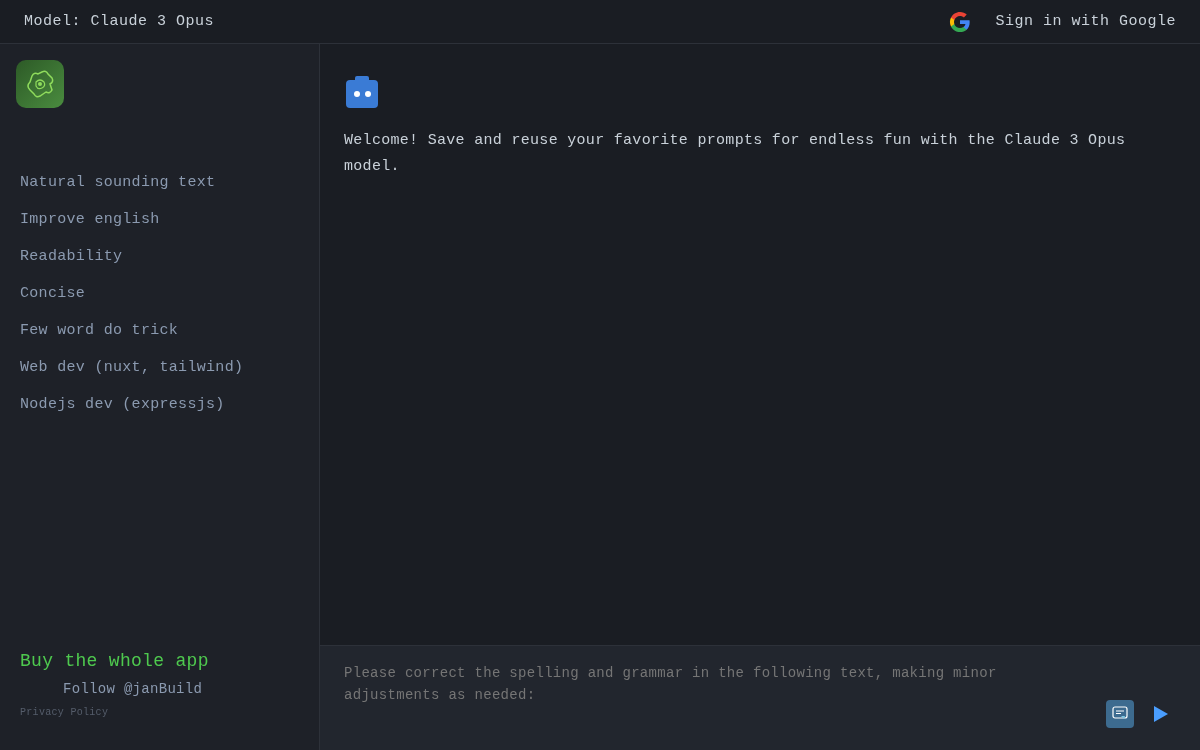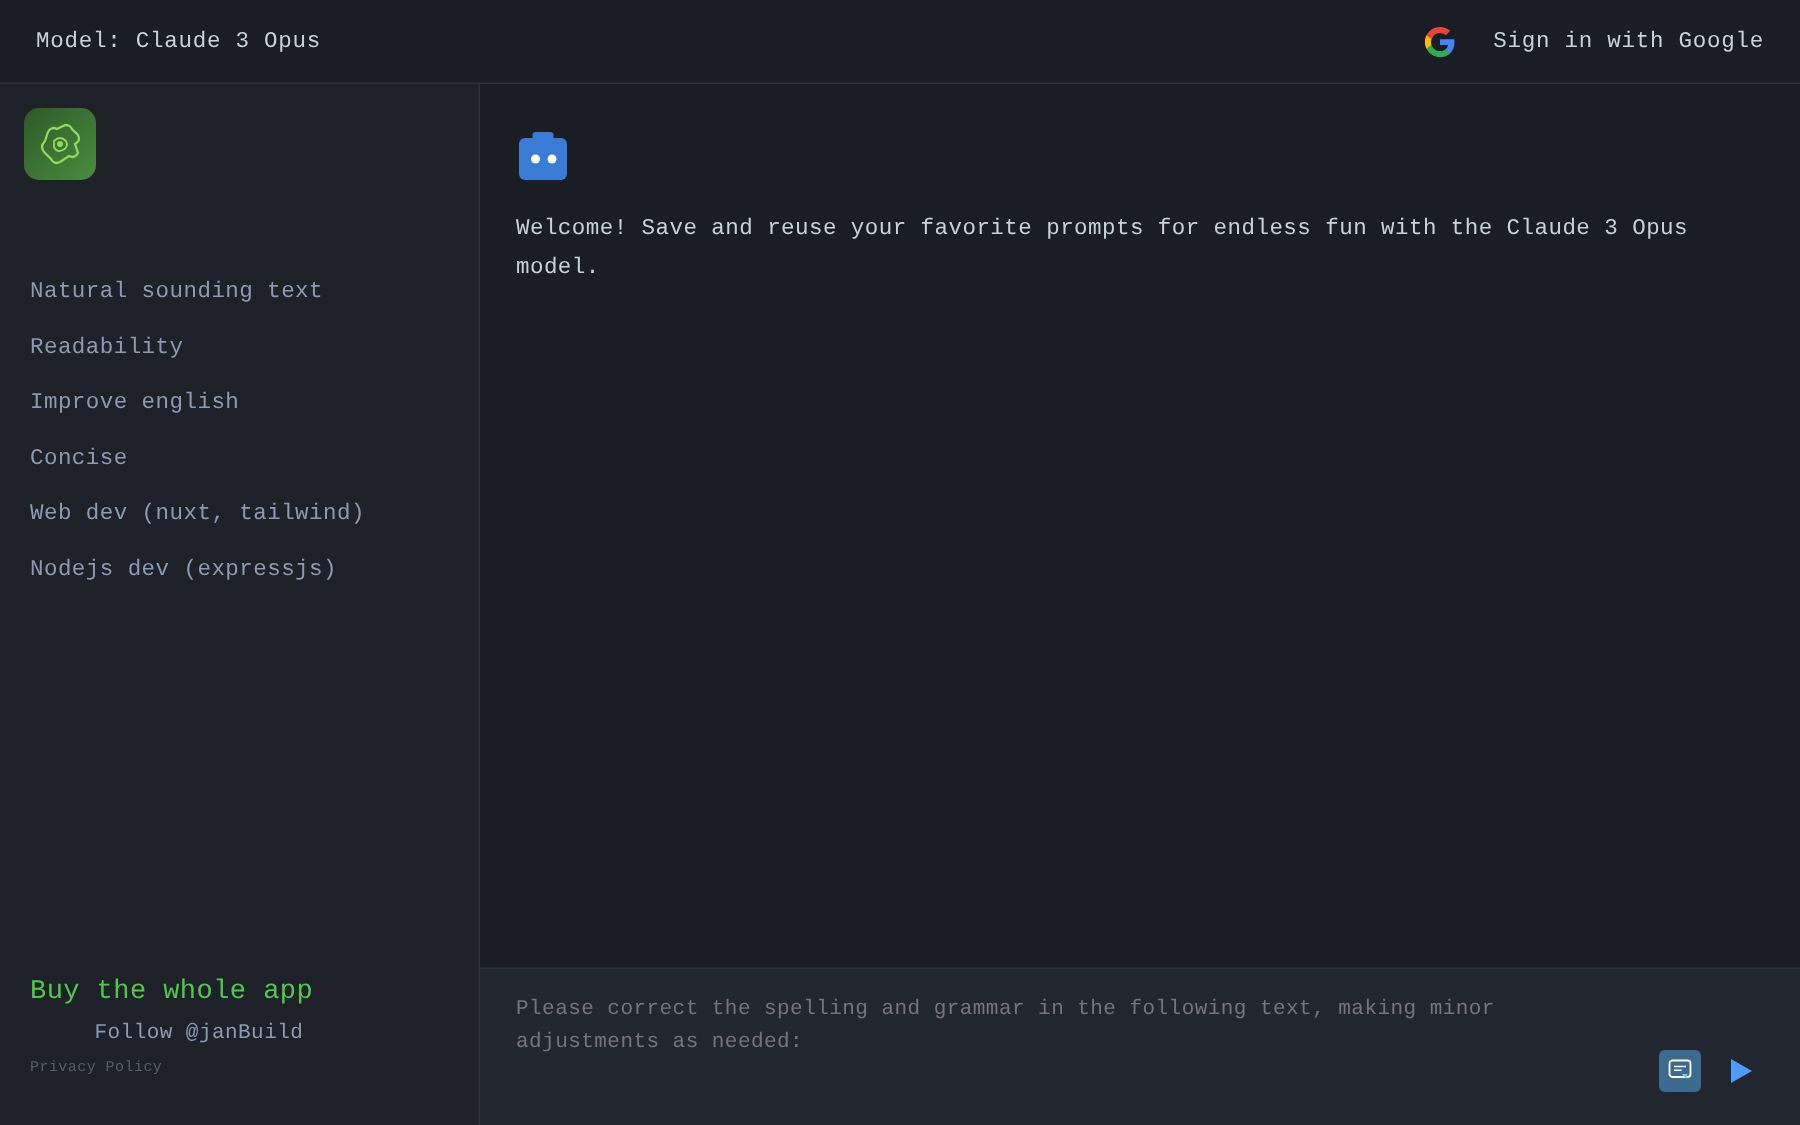--- a/index.html
+++ b/index.html
@@ -13,21 +13,21 @@
       flex-direction: column;
       overflow: hidden;
     }
 
     
     .header {
       display: flex;
       align-items: center;
       justify-content: space-between;
       padding: 0 24px;
-      height: 56px;
+      height: 44px;
       background: #1a1d23;
       border-bottom: 1px solid #2d3139;
       flex-shrink: 0;
     }
     .header-model {
       color: #c9d1d9;
       font-size: 15px;
       letter-spacing: 0.5px;
     }
     .sign-in-btn {
@@ -274,23 +274,24 @@
 
       <svg viewBox="0 0 32 32" fill="none" xmlns="http://www.w3.org/2000/svg">
         <path d="M8 8 Q10 4 14 6 L18 4 Q22 2 24 6 L28 10 Q30 14 26 16 L28 22 Q26 26 22 24 L16 28 Q12 30 10 26 L6 22 Q2 18 6 14 Z" stroke="#8fdc5c" stroke-width="1.5" fill="none"></path>
         <path d="M12 14 Q16 10 20 14 Q22 18 18 20 Q14 22 12 18 Z" stroke="#8fdc5c" stroke-width="1.2" fill="none"></path>
         <circle cx="16" cy="16" r="2" fill="#8fdc5c"></circle>
       </svg>
     </div>
 
     <div class="sidebar-items">
       <div class="sidebar-item">Natural sounding text</div>
+      <div class="sidebar-item">Improve english</div>
       <div class="sidebar-item">Readability</div>
-      <div class="sidebar-item">Improve english</div>
       <div class="sidebar-item">Concise</div>
+      <div class="sidebar-item">Few word do trick</div>
       <div class="sidebar-item">Web dev (nuxt, tailwind)</div>
       <div class="sidebar-item">Nodejs dev (expressjs)</div>
     </div>
 
     <div class="sidebar-footer">
       <div class="sidebar-footer-link-green">Buy the whole app</div>
       <div class="sidebar-footer-link">Follow @janBuild</div>
       <div class="sidebar-footer-link-muted">Privacy Policy</div>
     </div>
   </div>

